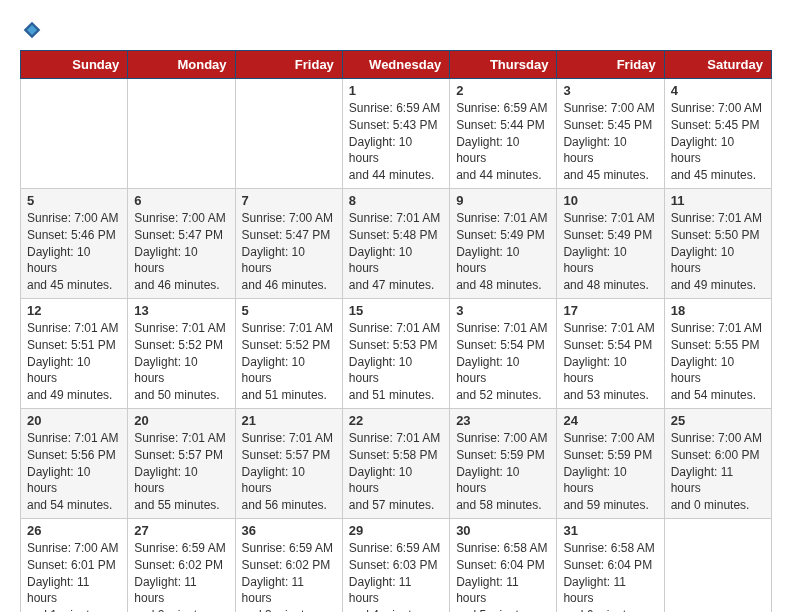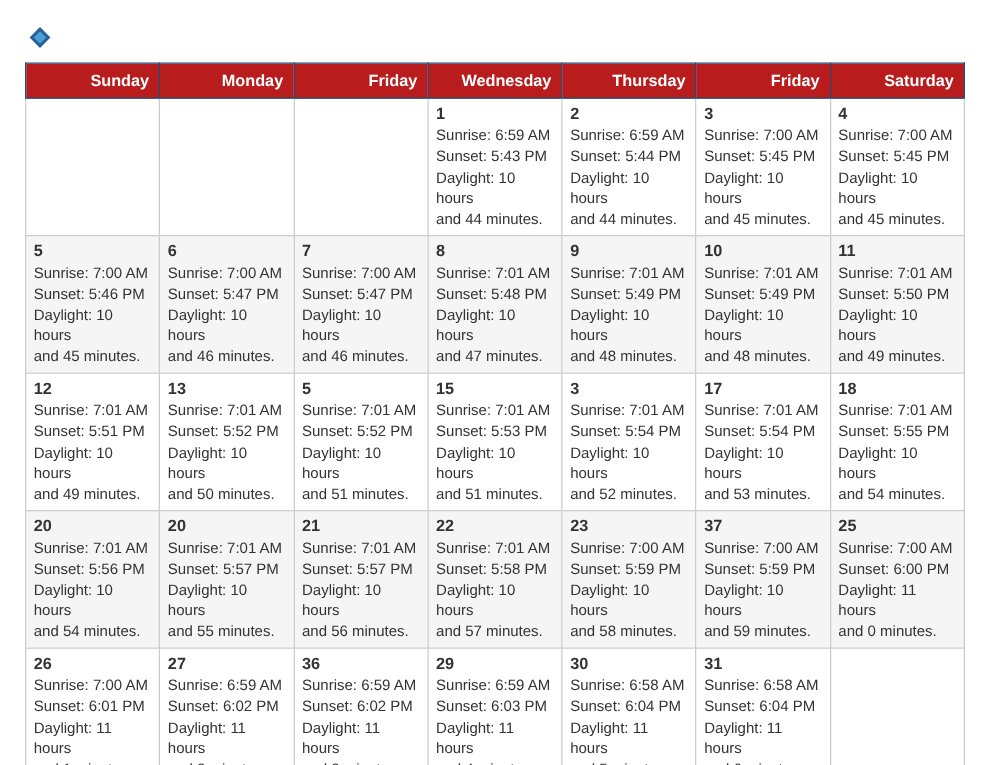--- a/index.html
+++ b/index.html
@@ -291,21 +291,21 @@
 and 57 minutes.</div>
         </td>
         <td>
           <span class="day-number">23</span>
           <div class="day-info" style="white-space: pre-line;">Sunrise: 7:00 AM
 Sunset: 5:59 PM
 Daylight: 10 hours
 and 58 minutes.</div>
         </td>
         <td>
-          <span class="day-number">37</span>
+          <span class="day-number">24</span>
           <div class="day-info" style="white-space: pre-line;">Sunrise: 7:00 AM
 Sunset: 5:59 PM
 Daylight: 10 hours
 and 59 minutes.</div>
         </td>
         <td>
           <span class="day-number">25</span>
           <div class="day-info" style="white-space: pre-line;">Sunrise: 7:00 AM
 Sunset: 6:00 PM
 Daylight: 11 hours

